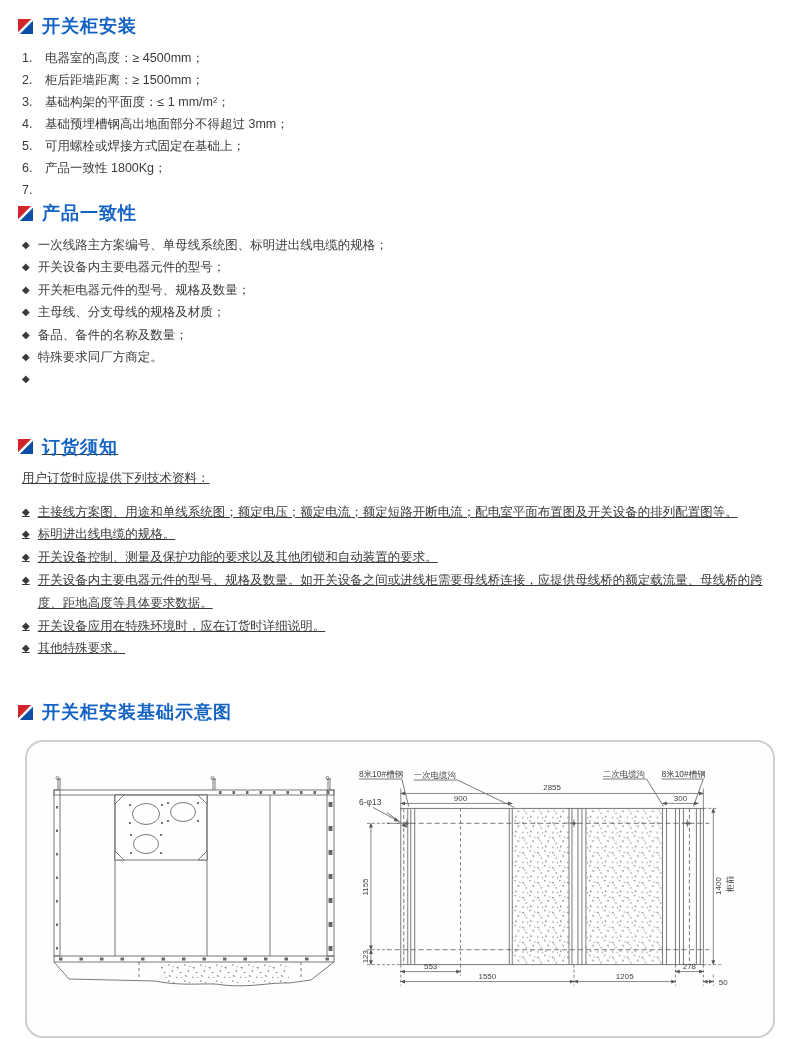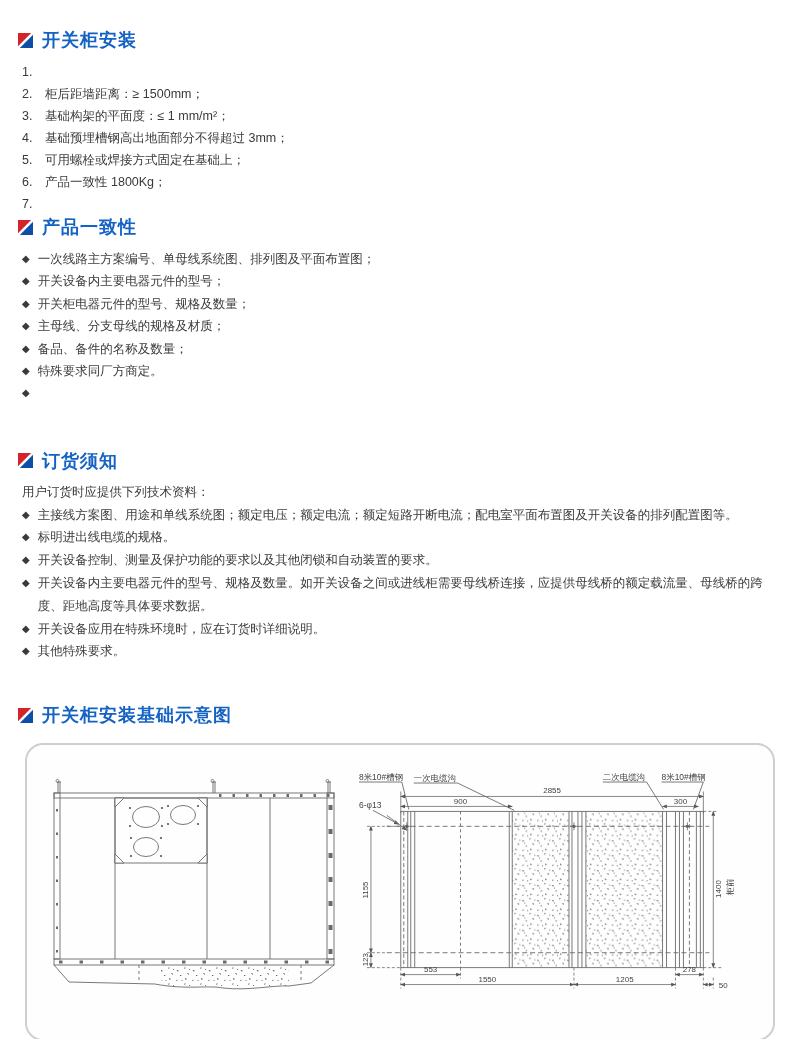--- a/index.html
+++ b/index.html
@@ -1,33 +1,33 @@
 <!DOCTYPE html>
 <html><head>
 <meta charset="utf-8">
 <style>
   * { margin:0; padding:0; box-sizing:border-box; }
   html,body { background:#ffffff; }
   body { font-family:"Liberation Sans","DejaVu Sans",sans-serif; color:#3a3a3a; }
-  .page { position:relative; width:800px; height:1039px; background:#fff; padding:28px 20px 0 18px; overflow:hidden; }
+  .page { position:relative; width:800px; height:1039px; background:#fff; padding:14px 20px 0 18px; overflow:hidden; }
 
   h2.sec-head { display:flex; align-items:center; gap:9px; color:#1463c4; font-size:18px; font-weight:bold; letter-spacing:1px; }
   .hicon { flex:0 0 auto; display:block; }
 
   .numlist, .bulist { list-style:none; margin:9px 0 0 4px; }
   .numlist li { display:flex; gap:9px; line-height:22px; font-size:12.5px; }
   .numlist .num { min-width:14px; }
   .bulist li { display:flex; gap:8px; line-height:22.4px; font-size:12.5px; }
   .bulist .bullet { font-size:10px; line-height:22.4px; }
-  .intro { font-size:12.5px; line-height:22.8px; margin:8px 0 0 4px; }
+  .intro { font-size:12.5px; line-height:22.8px; margin:8px 0 11px 4px; }
   .bulist.tight { margin-top:0; }
   .bulist.tight li { line-height:22.8px; }
 
   .sec2 { }
-  .sec3 { margin-top:44px; }
+  .sec3 { margin-top:44px;text-decoration:underline; }
   .sec4 { margin-top:40px; }
 
   .diagram-box { position:relative; margin:16px 0 0 7px; width:750px; height:298px;
                  border:2px solid #ccd0d5; border-radius:18px; background:#fefefe; }
   .dwg { position:absolute; }
   .dwg-left  { left:20px;  top:30px; }
   .dwg-right { left:330px; top:18px; }
   svg text { font-family:"Liberation Sans","DejaVu Sans",sans-serif; fill:#444; }
 </style>
 </head>
@@ -39,20 +39,21 @@
     <h2 class="sec-head">
       <svg class="hicon" width="15" height="15" viewBox="0 0 15 15">
         <polygon points="0,0 13.2,0 0,13.2" fill="#d3242b"></polygon>
         <polygon points="15,1.8 15,15 1.8,15" fill="#0d4ea6"></polygon>
       </svg>
       <span>开关柜安装</span>
     </h2>
     <ol class="numlist">
       <li>
           <span class="num">1.</span>
+          <span>电器室的高度：≥ 4500mm；</span>
         </li>
       <li>
           <span class="num">2.</span>
           <span>柜后距墙距离：≥ 1500mm；</span>
         </li>
       <li>
           <span class="num">3.</span>
           <span>基础构架的平面度：≤ 1 mm/m²；</span>
         </li>
       <li>
@@ -77,21 +78,21 @@
     <h2 class="sec-head">
       <svg class="hicon" width="15" height="15" viewBox="0 0 15 15">
         <polygon points="0,0 13.2,0 0,13.2" fill="#d3242b"></polygon>
         <polygon points="15,1.8 15,15 1.8,15" fill="#0d4ea6"></polygon>
       </svg>
       <span>产品一致性</span>
     </h2>
     <ul class="bulist">
       <li>
           <span class="bullet">◆</span>
-          <span>一次线路主方案编号、单母线系统图、排列图及平面布置图；</span>
+          <span>一次线路主方案编号、单母线系统图、标明进出线电缆的规格；</span>
         </li>
       <li>
           <span class="bullet">◆</span>
           <span>开关设备内主要电器元件的型号；</span>
         </li>
       <li>
           <span class="bullet">◆</span>
           <span>开关柜电器元件的型号、规格及数量；</span>
         </li>
       <li>

